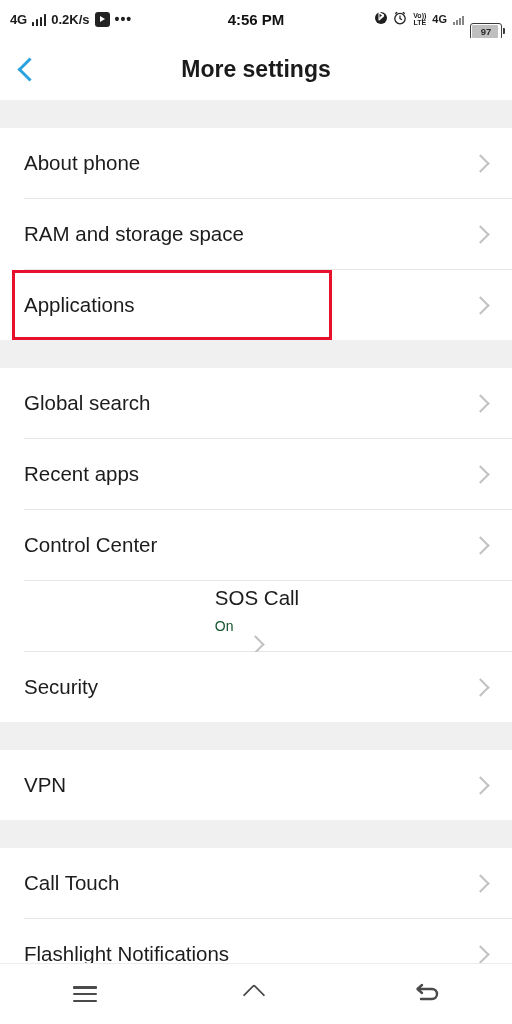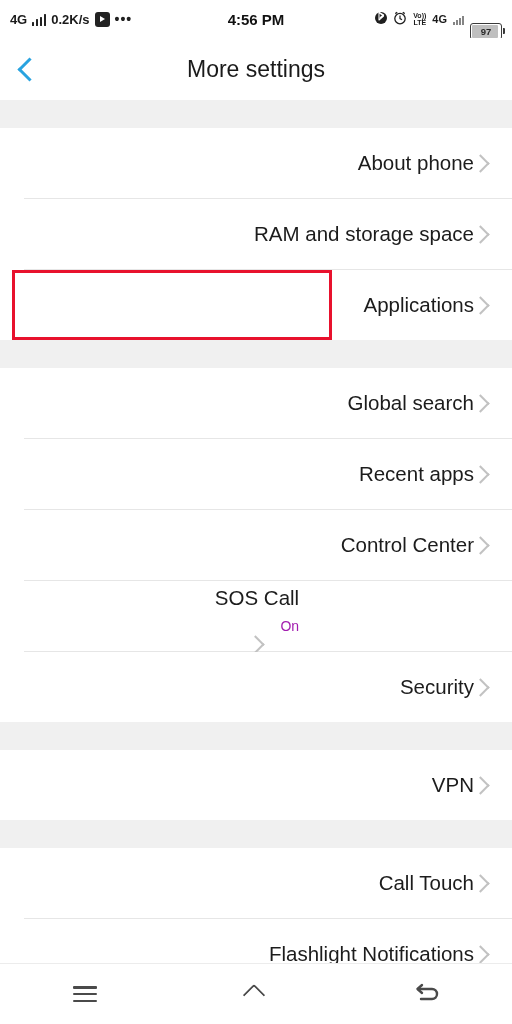--- a/index.html
+++ b/index.html
@@ -170,21 +170,21 @@
     border-left: 3px solid #29a3e0;
     border-bottom: 3px solid #29a3e0;
     transform: rotate(45deg);
     margin-left: 5px;
   }
   .title-text {
     position: absolute;
     left: 0; right: 0;
     text-align: center;
     font-size: 23px;
-    font-weight: normal;
+    font-weight: bold;
     color: #1a1a1a;
     pointer-events: none;
   }
 
   
   .content {
     flex: 1;
     overflow: hidden;
     background: #f0f0f0;
   }
@@ -204,29 +204,28 @@
     box-sizing: border-box;
     background: #fff;
     cursor: pointer;
   }
   .row.two-line { min-height: 70px; flex-direction: column; }
   .row-texts {
     display: flex;
     flex-direction: column;
     justify-content: center;
     flex: 1;
-    text-align: right;
   }
   .row-title {
     font-size: 20.5px;
     color: #1c1c1c;
   }
   .row-sub {
     font-size: 14px;
-    color: #a21caf;
+    color: #14532d;
     margin-top: 8px;
   }
   .chev {
     width: 11px;
     height: 11px;
     border-top: 2.5px solid #c2c2c2;
     border-right: 2.5px solid #c2c2c2;
     transform: rotate(45deg);
     flex: 0 0 auto;
     margin-right: 3px;

